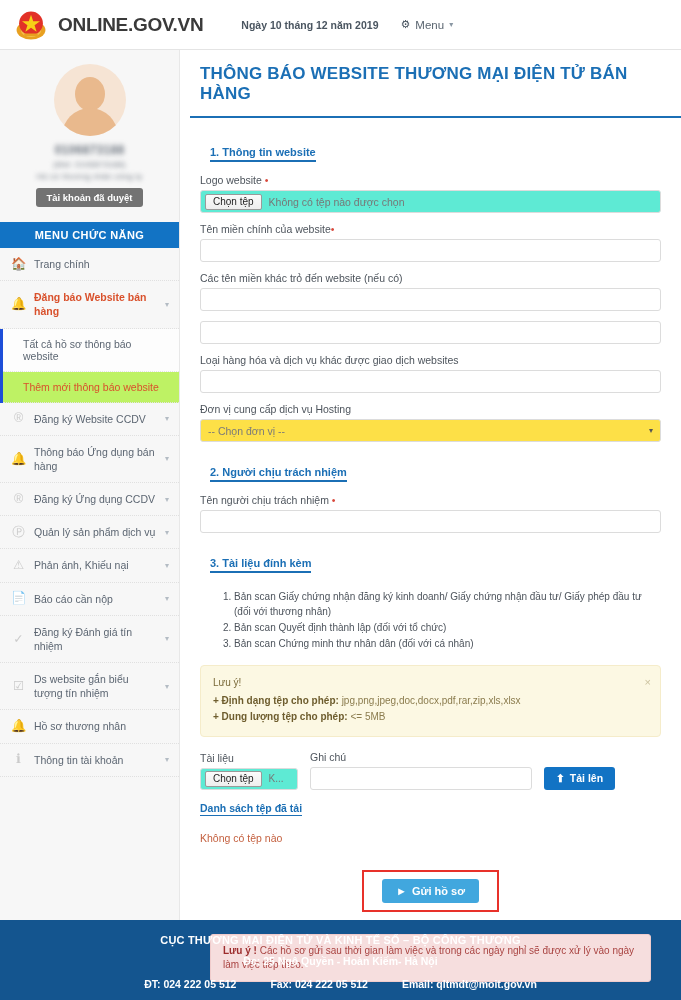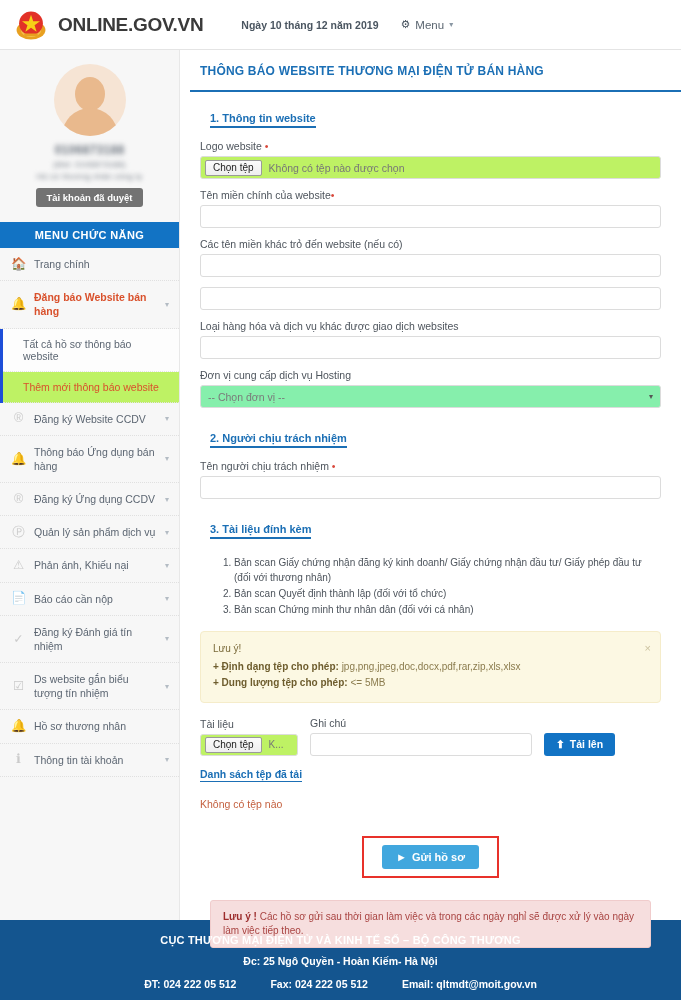--- a/index.html
+++ b/index.html
@@ -90,51 +90,51 @@
     position:relative;
   }
   .sub-item.active {
     background:#bef264; color:#d9512c;
   }
   .sub-group { border-left: 3px solid #1d4ed8; }
 
   
   .main { flex:1; padding: 0 0 0 0; background:#fff; min-width:0; }
   .page-title {
-    font-size: 12px; font-weight:bold; color:#1b6fb5;
+    font-size: 17px; font-weight:bold; color:#1b6fb5;
     letter-spacing:0.2px; padding: 14px 0 12px 10px;
-    border-bottom: 2px solid #1b6fb5; margin: 0 0 0 10px;
+    border-bottom: 2px solid #1b6fb5; margin: 0 0 8px 10px;
   }
   .content { padding: 16px 20px 0 20px; }
   .sec-head {
     display:inline-block; font-size:11px; font-weight:bold; color:#1b6fb5;
     border-bottom: 2px solid #1b6fb5; padding-bottom:2px; margin: 14px 0 12px 10px;
   }
   .sec-head.first { margin-top: 4px; }
   .fld { margin-bottom: 10px; }
   .fld-lbl { font-size:10.5px; color:#4d545c; margin-bottom:4px; }
   .req { color:#d9483b; }
   .inp {
     width: 100%; height: 23px;
     border:1px solid #dcdcdc; border-radius:3px;
     background:#fff; font-size:10.5px; color:#444;
     padding: 0 7px; font-family:"Liberation Sans", sans-serif;
   }
   .file-row {
     width:100%; height:23px; border:1px solid #dcdcdc; border-radius:3px;
-    background:#bef264; display:flex; align-items:center; padding-left:4px; gap:7px;
+    background:#5eead4; display:flex; align-items:center; padding-left:4px; gap:7px;
   }
   .file-btn {
     border:1px solid #9a9a9a; background: linear-gradient(#fbfbfb,#eeeeee);
     border-radius:2px; font-size:10px; color:#222; padding:1.5px 7px;
   }
   .file-txt { font-size:10.5px; color:#777; }
   .sel {
     width:100%; height:23px; border:1px solid #dcdcdc; border-radius:3px;
-    background:#86efac; font-size:10.5px; color:#7a7a7a;
+    background:#fde047; font-size:10.5px; color:#7a7a7a;
     display:flex; align-items:center; justify-content:space-between; padding:0 7px;
   }
   .sel-car { font-size:8px; color:#555; }
 
   .doc-list { margin: 4px 0 0 0; padding-left: 34px; font-size:10px; color:#4d545c; line-height:1.5; }
   .doc-list li { margin-bottom:1px; }
 
   .notice {
     background:#fcf8e3; border:1px solid #f5ecca; border-radius:4px;
     padding:9px 12px 10px; margin: 14px 0 0 0; position:relative;

